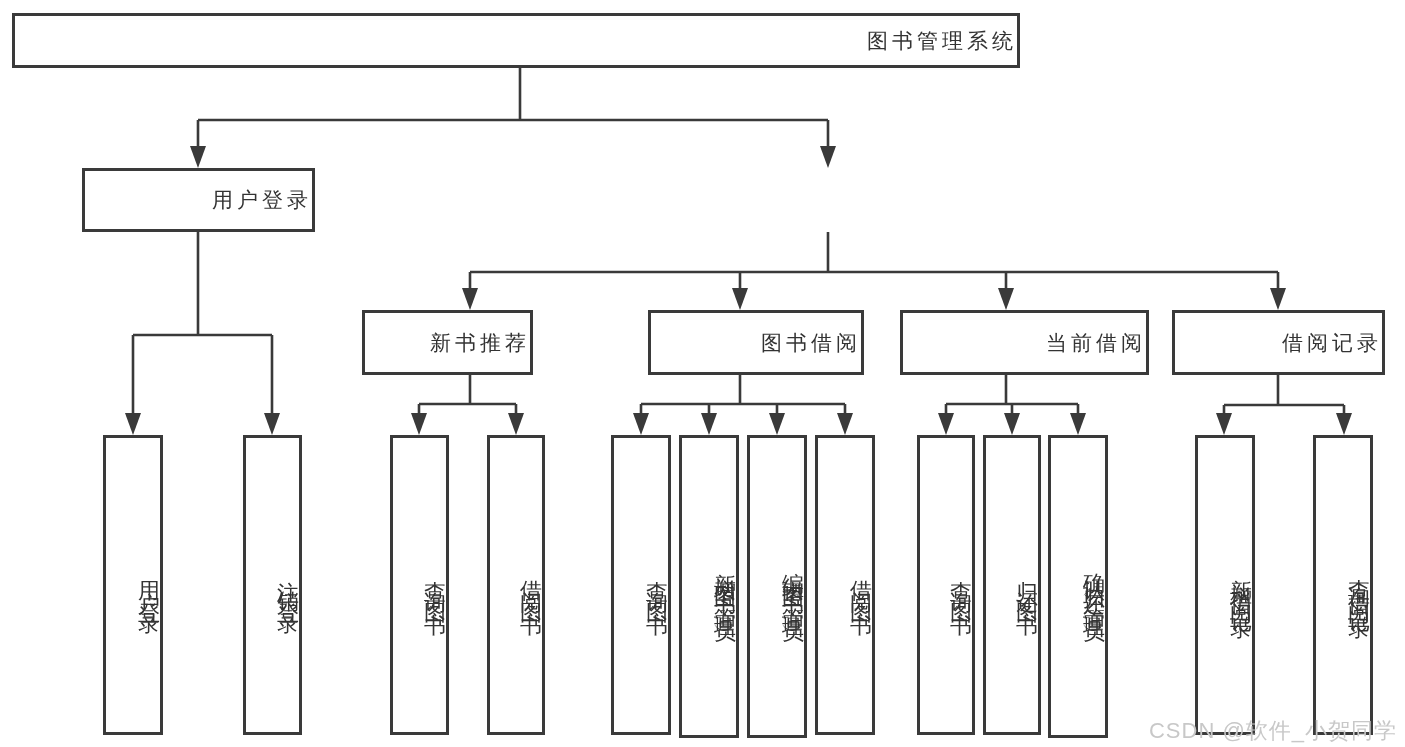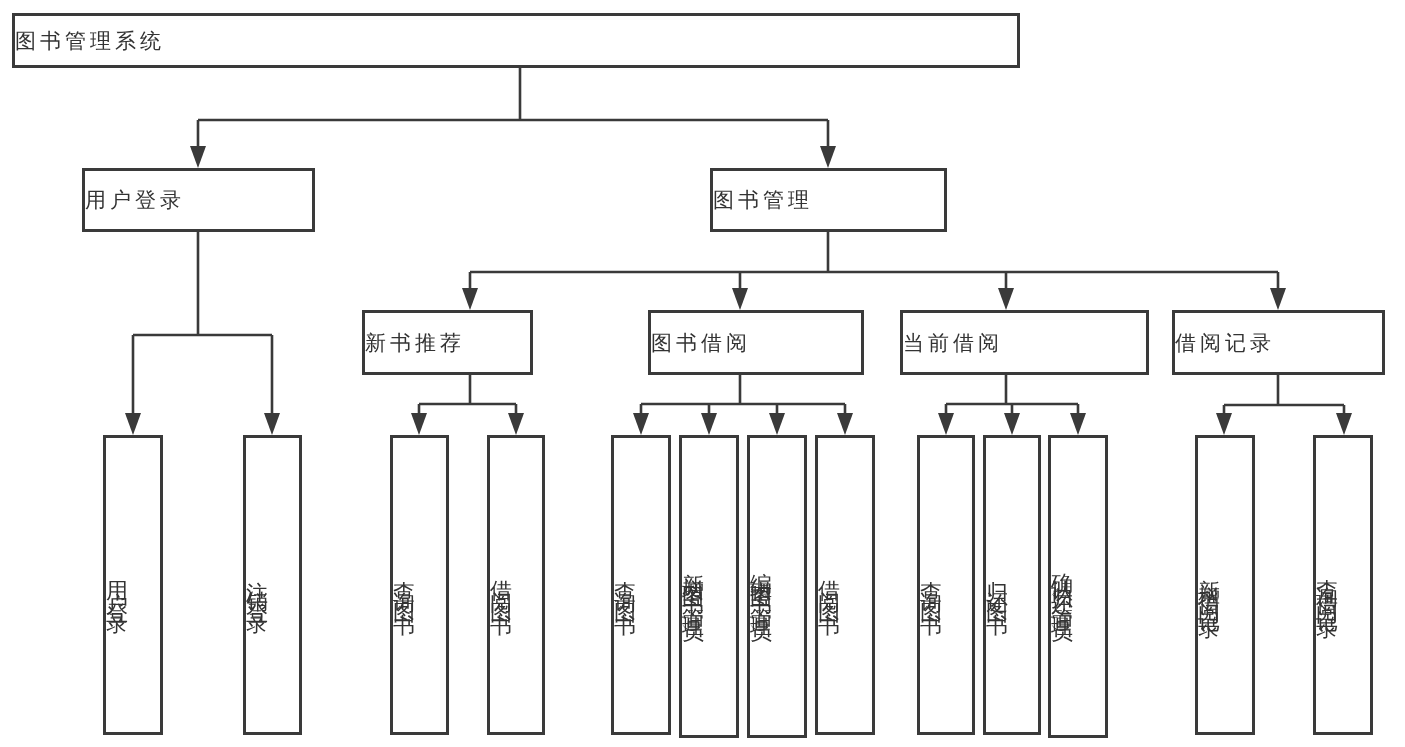--- a/index.html
+++ b/index.html
@@ -9,21 +9,21 @@
     background:var(--background,#fff);
     overflow:hidden;
     font-family:"Liberation Sans","DejaVu Sans",sans-serif;
   }
   #connectors{position:absolute;left:0;top:0;width:1405px;height:747px;}
   #connectors path{fill:none;stroke:var(--line,#3a3a3a);stroke-width:2.6;}
   #connectors polygon{fill:var(--line,#3a3a3a);stroke:none;}
   .node{
     position:absolute;box-sizing:border-box;
     background:#fff;border:3px solid var(--line,#3a3a3a);
-    display:flex;align-items:center;justify-content:flex-start;
+    display:flex;align-items:center;justify-content:flex-end;
     color:var(--text,#333);
     font-size:21px;letter-spacing:4px;
     white-space:nowrap;
   }
   .leaf{font-size:22px;letter-spacing:0;}
   .vtext{
     writing-mode:vertical-rl;text-orientation:mixed;
     line-height:1;display:block;
   }
   .vs4{letter-spacing:11px;}
@@ -91,23 +91,20 @@
     </g>
   </svg>
 
   <div class="node" style="left:12px;top:13px;width:1008px;height:55px">
     <span>图书管理系统</span>
   </div>
 
   <div class="node" style="left:82px;top:168px;width:233px;height:64px">
     <span>用户登录</span>
   </div>
-  <div class="node" style="left:710px;top:168px;width:237px;height:64px">
-    <span>图书管理</span>
-  </div>
 
   <div class="node" style="left:362px;top:310px;width:171px;height:65px">
     <span>新书推荐</span>
   </div>
   <div class="node" style="left:648px;top:310px;width:216px;height:65px">
     <span>图书借阅</span>
   </div>
   <div class="node" style="left:900px;top:310px;width:249px;height:65px">
     <span>当前借阅</span>
   </div>
@@ -152,14 +149,15 @@
     <span class="vtext vs9">确认归还（管理员）</span>
   </div>
 
   <div class="node leaf" style="left:1195px;top:435px;width:60px;height:300px">
     <span class="vtext vs6">新增借阅记录</span>
   </div>
   <div class="node leaf" style="left:1313px;top:435px;width:60px;height:300px">
     <span class="vtext vs6">查询借阅记录</span>
   </div>
 
+  <div id="watermark">CSDN @软件_小贺同学</div>
 
 </div>
 
 </body></html>

